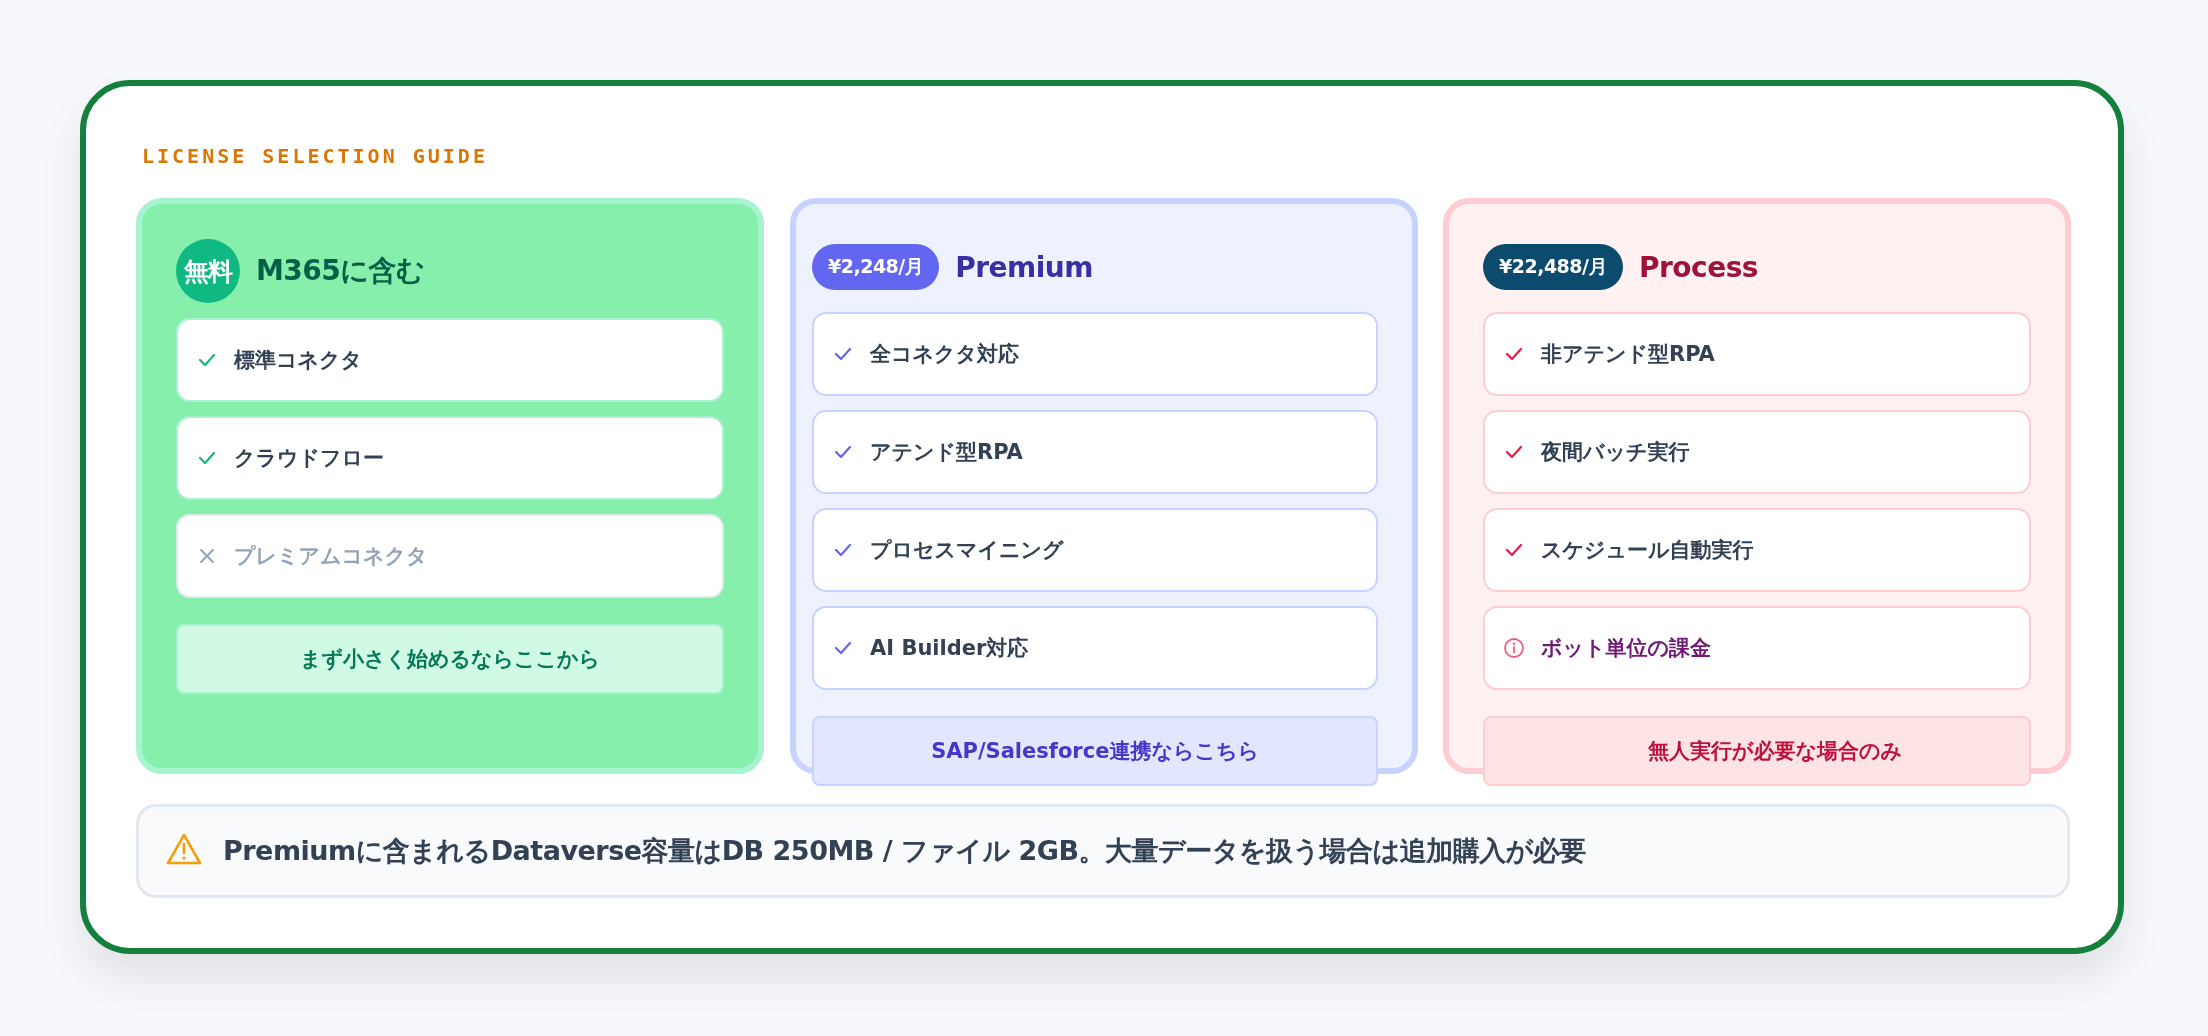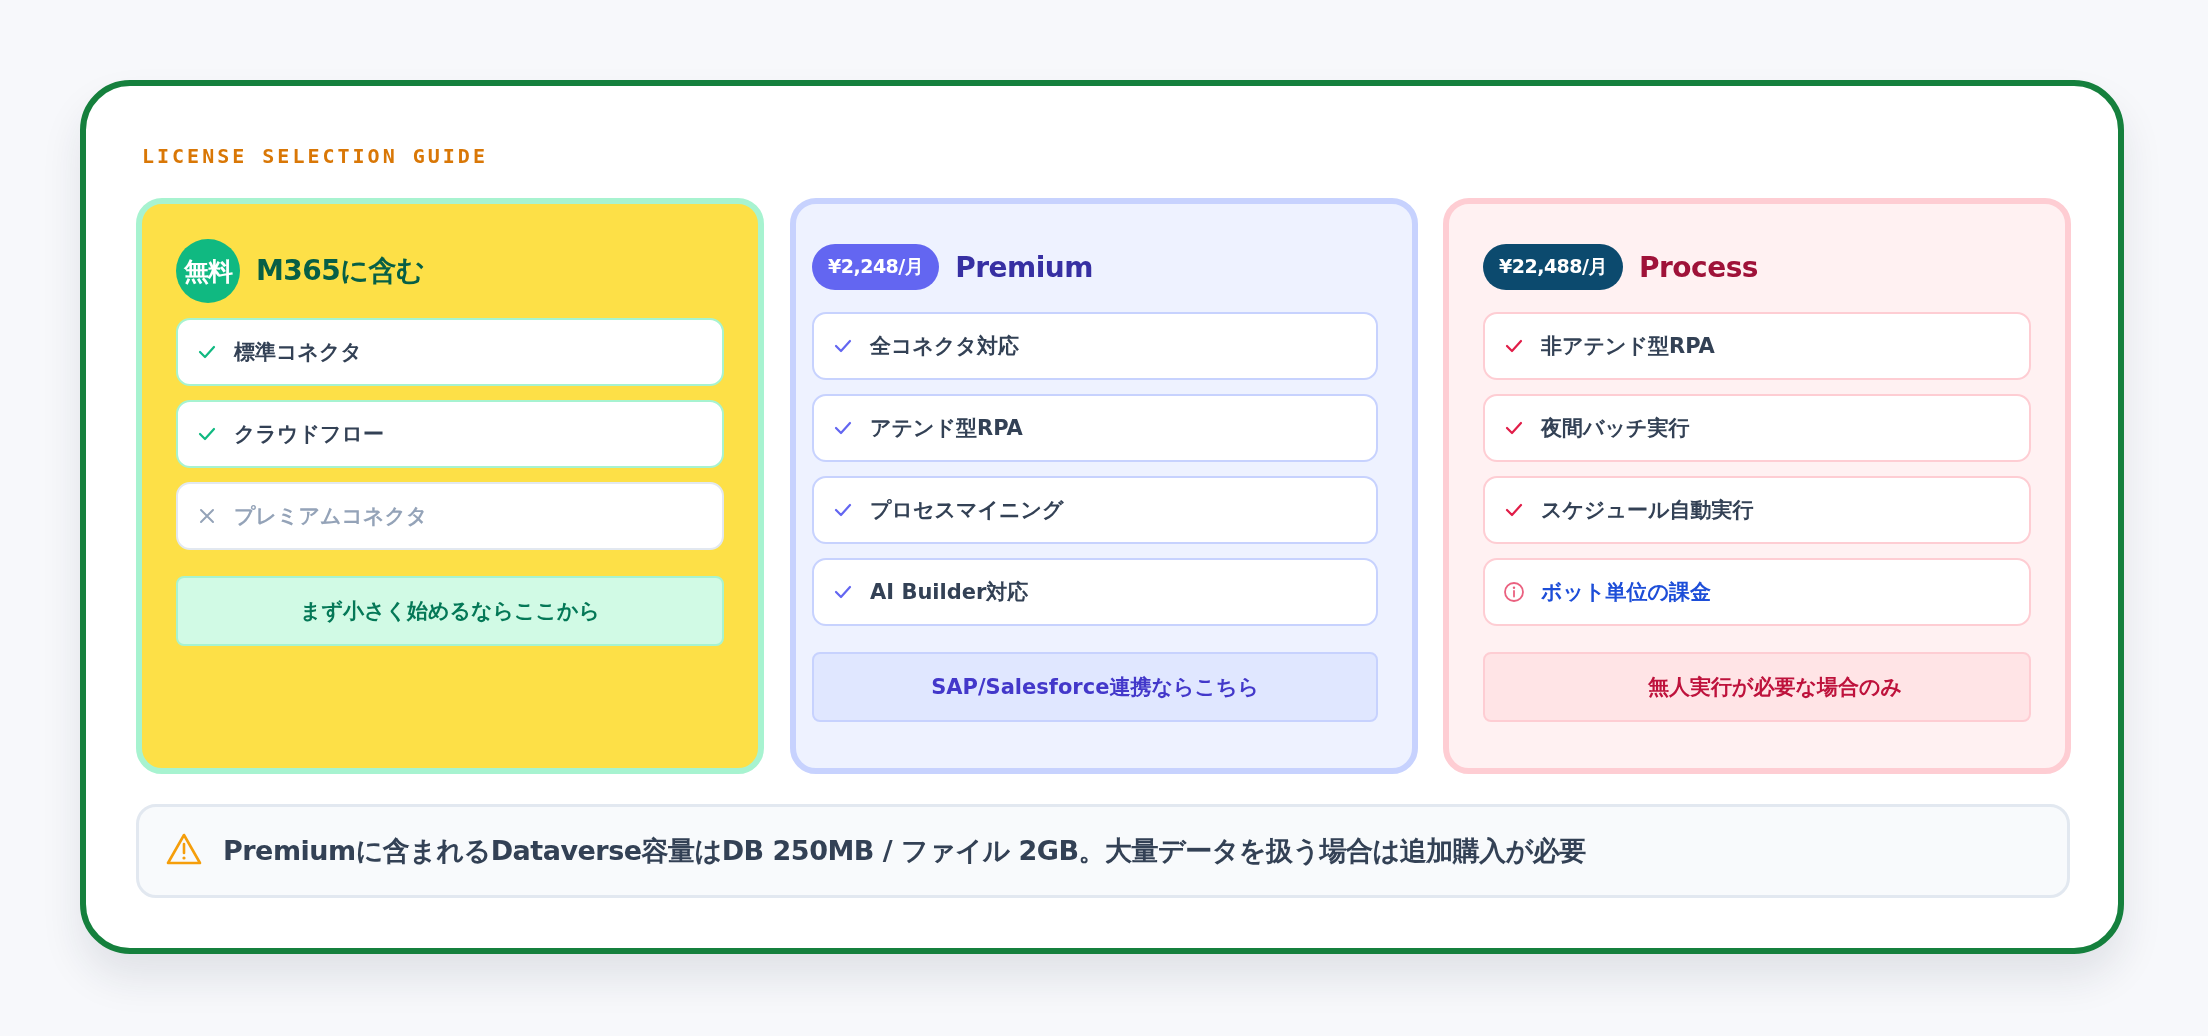--- a/index.html
+++ b/index.html
@@ -14,21 +14,21 @@
   .guide-title {
     position: absolute; left: 56px; top: 58px;
     font-family: "DejaVu Sans Mono", "Liberation Mono", monospace;
     font-weight: bold; font-size: 20px; letter-spacing: 3px; color: #d97706;
   }
   .cards { position: absolute; left: 50px; top: 112px; width: 1934px; height: 576px; }
   .card {
     position: absolute; top: 0; width: 628px; height: 576px;
     border-radius: 26px; border: 6px solid; padding: 30px 34px 0 34px;
   }
-  .card.free { left: 0; background: #fde047; border-color: #a7f3d0; }
+  .card.free { left: 0; background: #86efac; border-color: #a7f3d0; }
   .card.premium { left: 654px; background: #eef2ff; border-color: #c7d2fe; padding-left: 16px; }
   .card.process { left: 1307px; background: #fff1f2; border-color: #fecdd3; }
 
   .card-head { display: flex; align-items: center; height: 66px; margin-bottom: 12px; }
   .free .card-head { height: 74px; margin-bottom: 10px; }
   .badge-circle {
     width: 64px; height: 64px; border-radius: 50%; background: #10b981; color: #fff;
     display: flex; align-items: center; justify-content: center;
     font-weight: bold; font-size: 25px; letter-spacing: -1px;
   }
@@ -37,29 +37,29 @@
     display: flex; align-items: center; font-weight: bold; font-size: 19px; letter-spacing: -0.5px;
   }
   .premium .price-pill { background: #6366f1; }
   .process .price-pill { background: #0c4a6e; }
   .card-title { font-weight: bold; font-size: 28px; margin-left: 16px; letter-spacing: -0.5px; }
   .free .card-title { color: #065f46; }
   .premium .card-title { color: #3730a3; }
   .process .card-title { color: #9f1239; }
 
   .item {
-    height: 68px; margin-bottom: 14px; background: #fff; border: 2px solid;
+    height: 84px; margin-bottom: 14px; background: #fff; border: 2px solid;
     border-radius: 14px; display: flex; align-items: center; padding-left: 18px;
     font-weight: bold; font-size: 21px; color: #334155;
   }
   .free .item { border-color: #a7f3d0; }
   .free .item.no { border-color: #e2e8f0; color: #94a3b8; }
   .premium .item { border-color: #c7d2fe; }
   .process .item { border-color: #fecdd3; }
-  .process .item.info { color: #1d4ed8; }
+  .process .item.info { color: #701a75; }
 
   .item .ic { width: 22px; height: 22px; margin-right: 16px; display: flex; align-items: center; justify-content: center; }
   .cta {
     height: 70px; margin-top: 26px; border-radius: 8px; border: 2px solid;
     display: flex; align-items: center; justify-content: center;
     font-weight: bold; font-size: 21px;
   }
   .free .cta { background: #d1fae5; border-color: #a7f3d0; color: #047857; }
   .premium .cta { background: #e0e7ff; border-color: #c7d2fe; color: #4338ca; }
   .process .cta { background: #ffe4e6; border-color: #fecdd3; color: #be123c; padding-left: 36px; }

